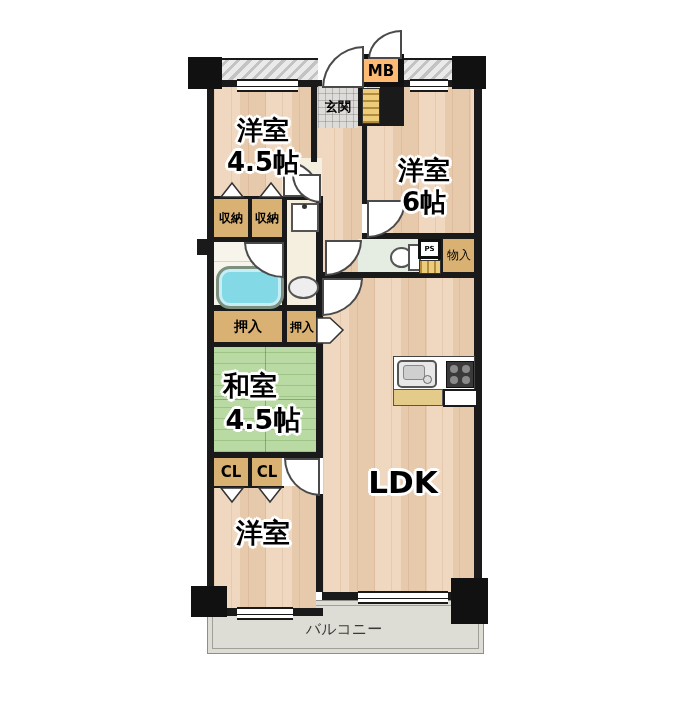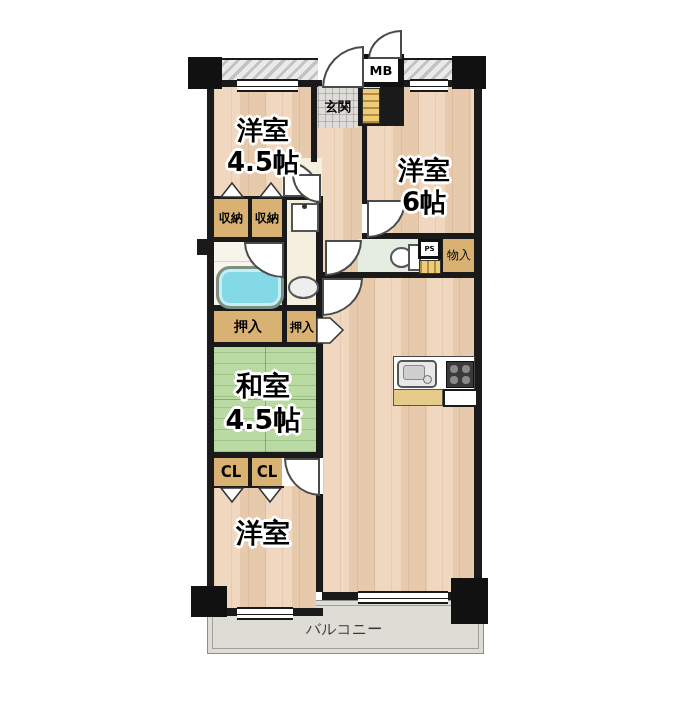--- a/index.html
+++ b/index.html
@@ -29,22 +29,22 @@
   .door{position:absolute;background:#fff;border:2px solid #4a4a4a;}
   .arc-tl{border-radius:100% 0 0 0;}
   .arc-tr{border-radius:0 100% 0 0;}
   .arc-br{border-radius:0 0 100% 0;}
   .arc-bl{border-radius:0 0 0 100%;}
   .fixture{position:absolute;background:#fff;border:2px solid #555;}
   .olabel{position:absolute;transform:translate(-50%,-50%);font-weight:bold;color:#000;white-space:nowrap;
     text-shadow:-2px -2px 0 #fff,2px -2px 0 #fff,-2px 2px 0 #fff,2px 2px 0 #fff,0 -3px 0 #fff,0 3px 0 #fff,-3px 0 0 #fff,3px 0 0 #fff;}
   .slabel{position:absolute;transform:translate(-50%,-50%);color:#000;white-space:nowrap;}
   .mbbox{position:absolute;background:#111;}
-  .mbbox .in{position:absolute;left:6px;right:6px;top:5px;bottom:5px;background:#ffffff;
-             display:flex;align-items:center;justify-content:center;font-weight:bold;font-size:13px;}
+  .mbbox .in{position:absolute;left:6px;right:6px;top:5px;bottom:5px;background:#fdba74;
+             display:flex;align-items:center;justify-content:center;font-weight:bold;font-size:15px;}
   .psbox{position:absolute;background:#111;}
   .psbox .in{position:absolute;left:3px;right:3px;top:3px;bottom:3px;background:#fff;
              display:flex;align-items:center;justify-content:center;font-weight:bold;font-size:7px;}
   svg{position:absolute;overflow:visible;}
   .faint{position:absolute;background:#d8d4c8;}
 </style>
 </head>
 <body>
 
 <div id="canvas">
@@ -181,23 +181,24 @@
 
   <div class="pillar" style="left:188px;top:57px;width:34px;height:32px;"></div>
   <div class="pillar" style="left:452px;top:56px;width:34px;height:33px;"></div>
   <div class="pillar" style="left:191px;top:586px;width:36px;height:31px;"></div>
   <div class="pillar" style="left:451px;top:578px;width:37px;height:46px;"></div>
 
   <div class="olabel" style="left:263px;top:130px;font-size:26px;">洋室</div>
   <div class="olabel" style="left:263px;top:162px;font-size:26px;">4.5帖</div>
   <div class="olabel" style="left:424px;top:170px;font-size:26px;">洋室</div>
   <div class="olabel" style="left:424px;top:202px;font-size:26px;">6帖</div>
-  <div class="olabel" style="left:263px;top:386px;font-size:27px;">和室</div>
+  <div class="olabel" style="left:250px;top:386px;font-size:27px;">和室</div>
   <div class="olabel" style="left:263px;top:420px;font-size:27px;">4.5帖</div>
   <div class="olabel" style="left:263px;top:533px;font-size:27px;">洋室</div>
+  <div class="olabel" style="left:403px;top:482px;font-size:31px;">LDK</div>
   <div class="slabel" style="left:338px;top:107px;font-size:13px;font-weight:bold;">玄関</div>
   <div class="slabel" style="left:231px;top:218px;font-size:12px;font-weight:bold;">収納</div>
   <div class="slabel" style="left:267px;top:218px;font-size:12px;font-weight:bold;">収納</div>
   <div class="slabel" style="left:248px;top:327px;font-size:14px;font-weight:bold;">押入</div>
   <div class="slabel" style="left:302px;top:327px;font-size:12px;font-weight:bold;">押入</div>
   <div class="slabel" style="left:231px;top:472px;font-size:15px;font-weight:bold;">CL</div>
   <div class="slabel" style="left:267px;top:472px;font-size:15px;font-weight:bold;">CL</div>
   <div class="slabel" style="left:459px;top:255px;font-size:12px;font-weight:normal;">物入</div>
   <div class="slabel" style="left:344px;top:629px;font-size:15px;color:#3a3a3a;">バルコニー</div>
 

